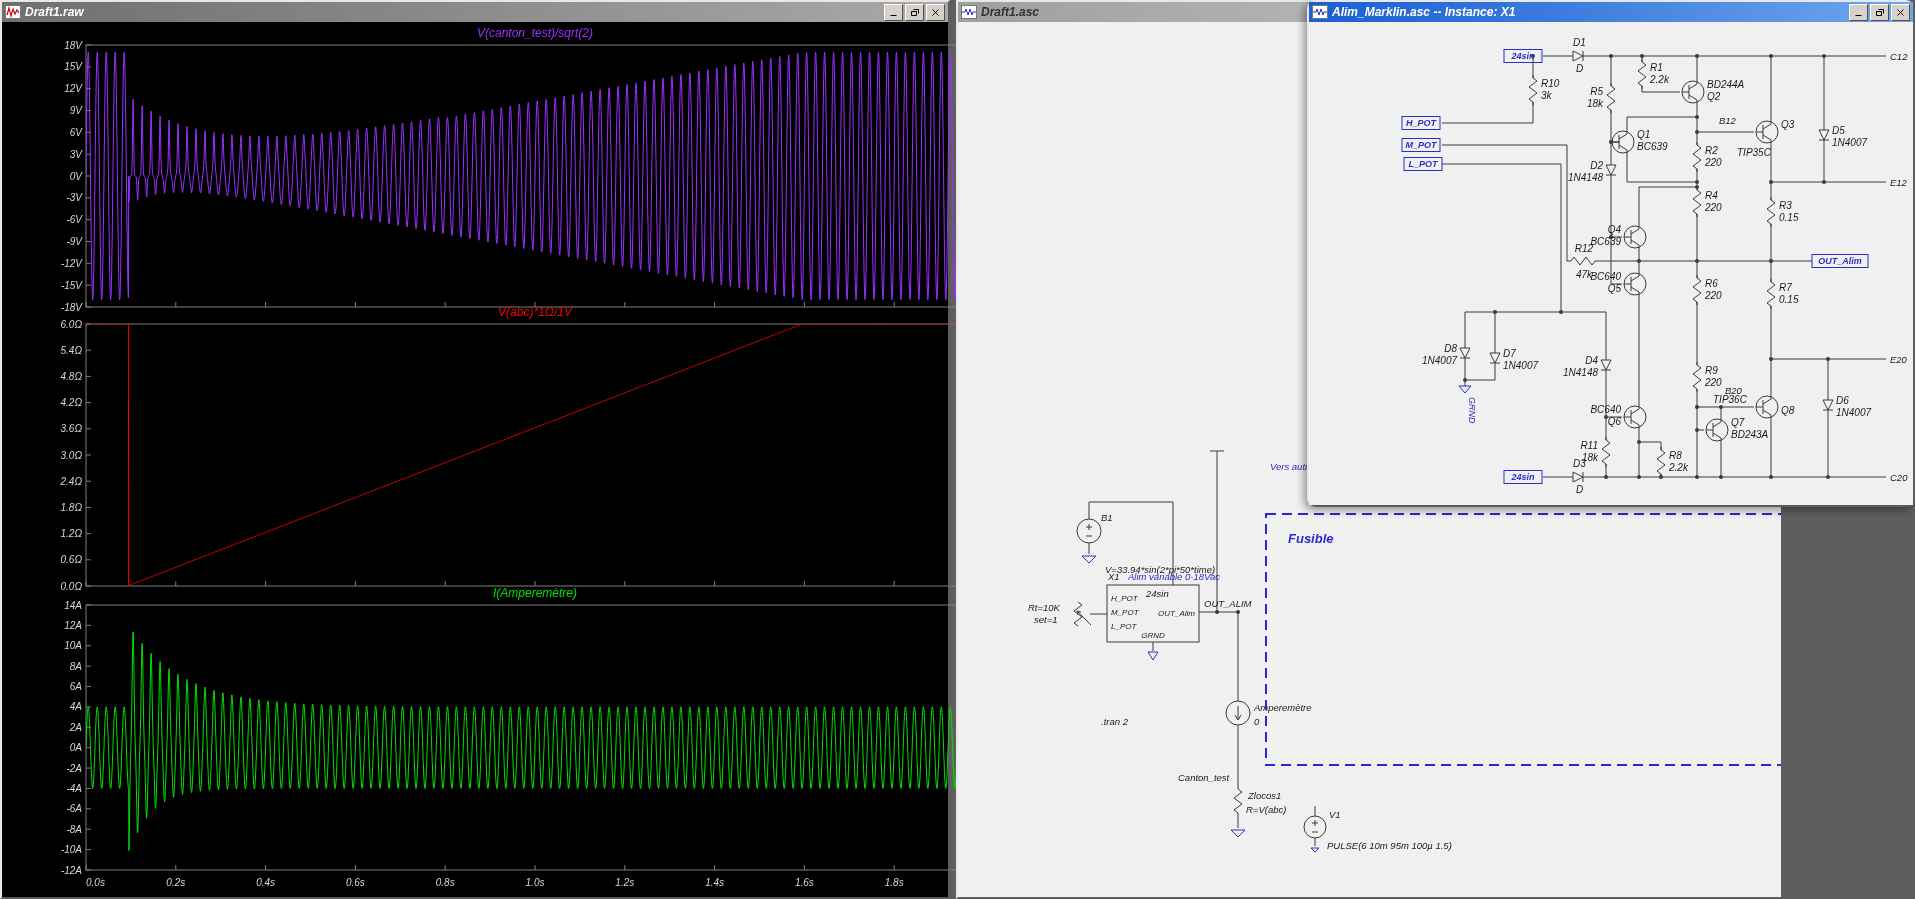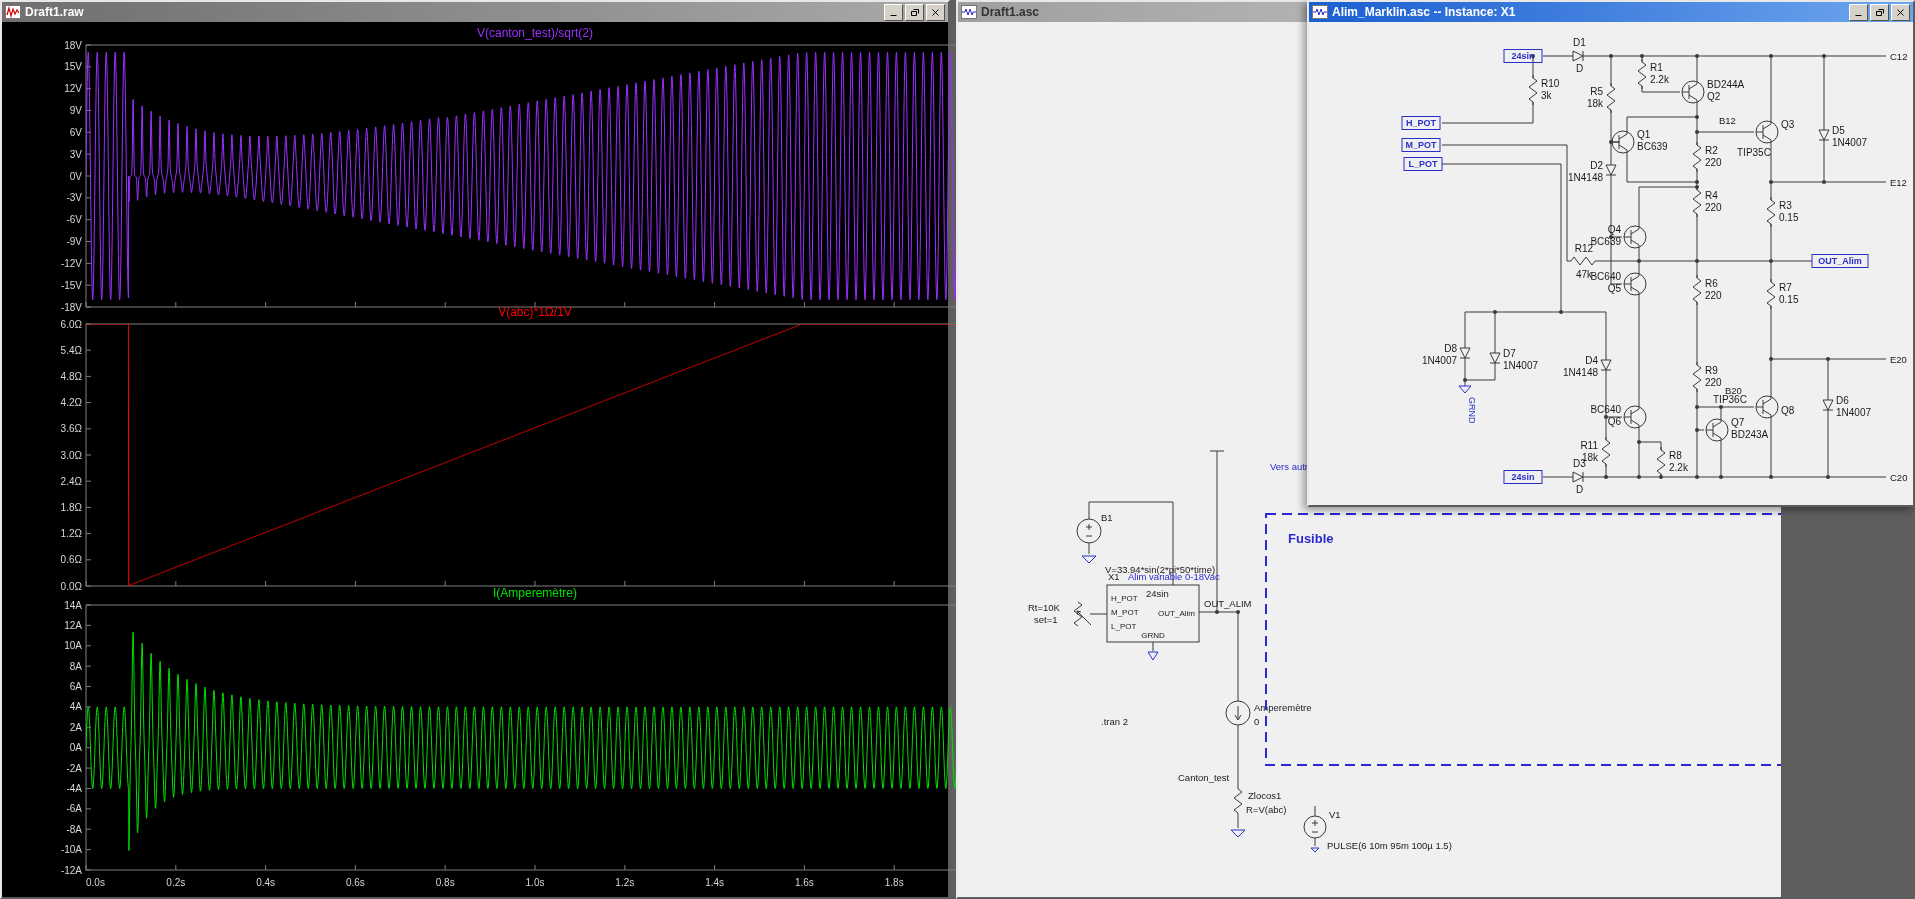--- a/index.html
+++ b/index.html
@@ -1,24 +1,24 @@
 <!DOCTYPE html>
 <html><head>
 <meta charset="utf-8">
 <style>
   html,body{margin:0;padding:0;}
   body{
     width:1915px;height:899px;position:relative;overflow:hidden;
     background:#5e5e5e;font-family:"Liberation Sans",sans-serif;
   }
   .window{position:absolute;box-sizing:border-box;
-    border:2px solid;border-color:#e8e8e8 #5c5c5c #5c5c5c #e8e8e8;background:#c8c8c8;}
+    border:2px solid;border-color:#e8e8e8 #5c5c5c #5c5c5c #e8e8e8;background:#c8c8c8;font-style:italic;}
   #win-raw{left:0;top:0;width:950px;height:899px;}
   #win-draft{left:956px;top:0;width:827px;height:899px;}
-  #win-alim{left:1307px;top:0;width:608px;height:507px;box-shadow:-3px 3px 8px rgba(0,0,0,.4);}
+  #win-alim{left:1307px;top:0;width:608px;height:507px;box-shadow:-3px 3px 8px rgba(0,0,0,.4);border-radius:9px;}
   .titlebar{height:20px;display:flex;align-items:center;padding:0 3px;gap:4px;user-select:none;}
   .tb-gray1{background:linear-gradient(to right,#6f6f6f,#a9a9a9);color:#ffffff;}
   .tb-gray2{background:linear-gradient(to right,#9f9f9f,#cccccc);color:#333333;}
   .tb-blue{background:linear-gradient(to right,#1a5ed1,#6ea6ee);color:#ffffff;}
   .ttext{font-size:12px;font-weight:bold;white-space:nowrap;flex:1 1 auto;overflow:hidden;}
   .tbtns{display:flex;gap:2px;flex:0 0 auto;}
   .tbtn{width:17px;height:15px;background:#d6d2ca;border:1px solid;
     border-color:#ffffff #55524c #55524c #ffffff;display:flex;align-items:center;justify-content:center;}
   .ticon{width:16px;height:14px;display:inline-block;flex:0 0 auto;}
   .plot-area{position:absolute;left:0;top:20px;right:0;bottom:0;background:#000000;padding-left:46px;}

